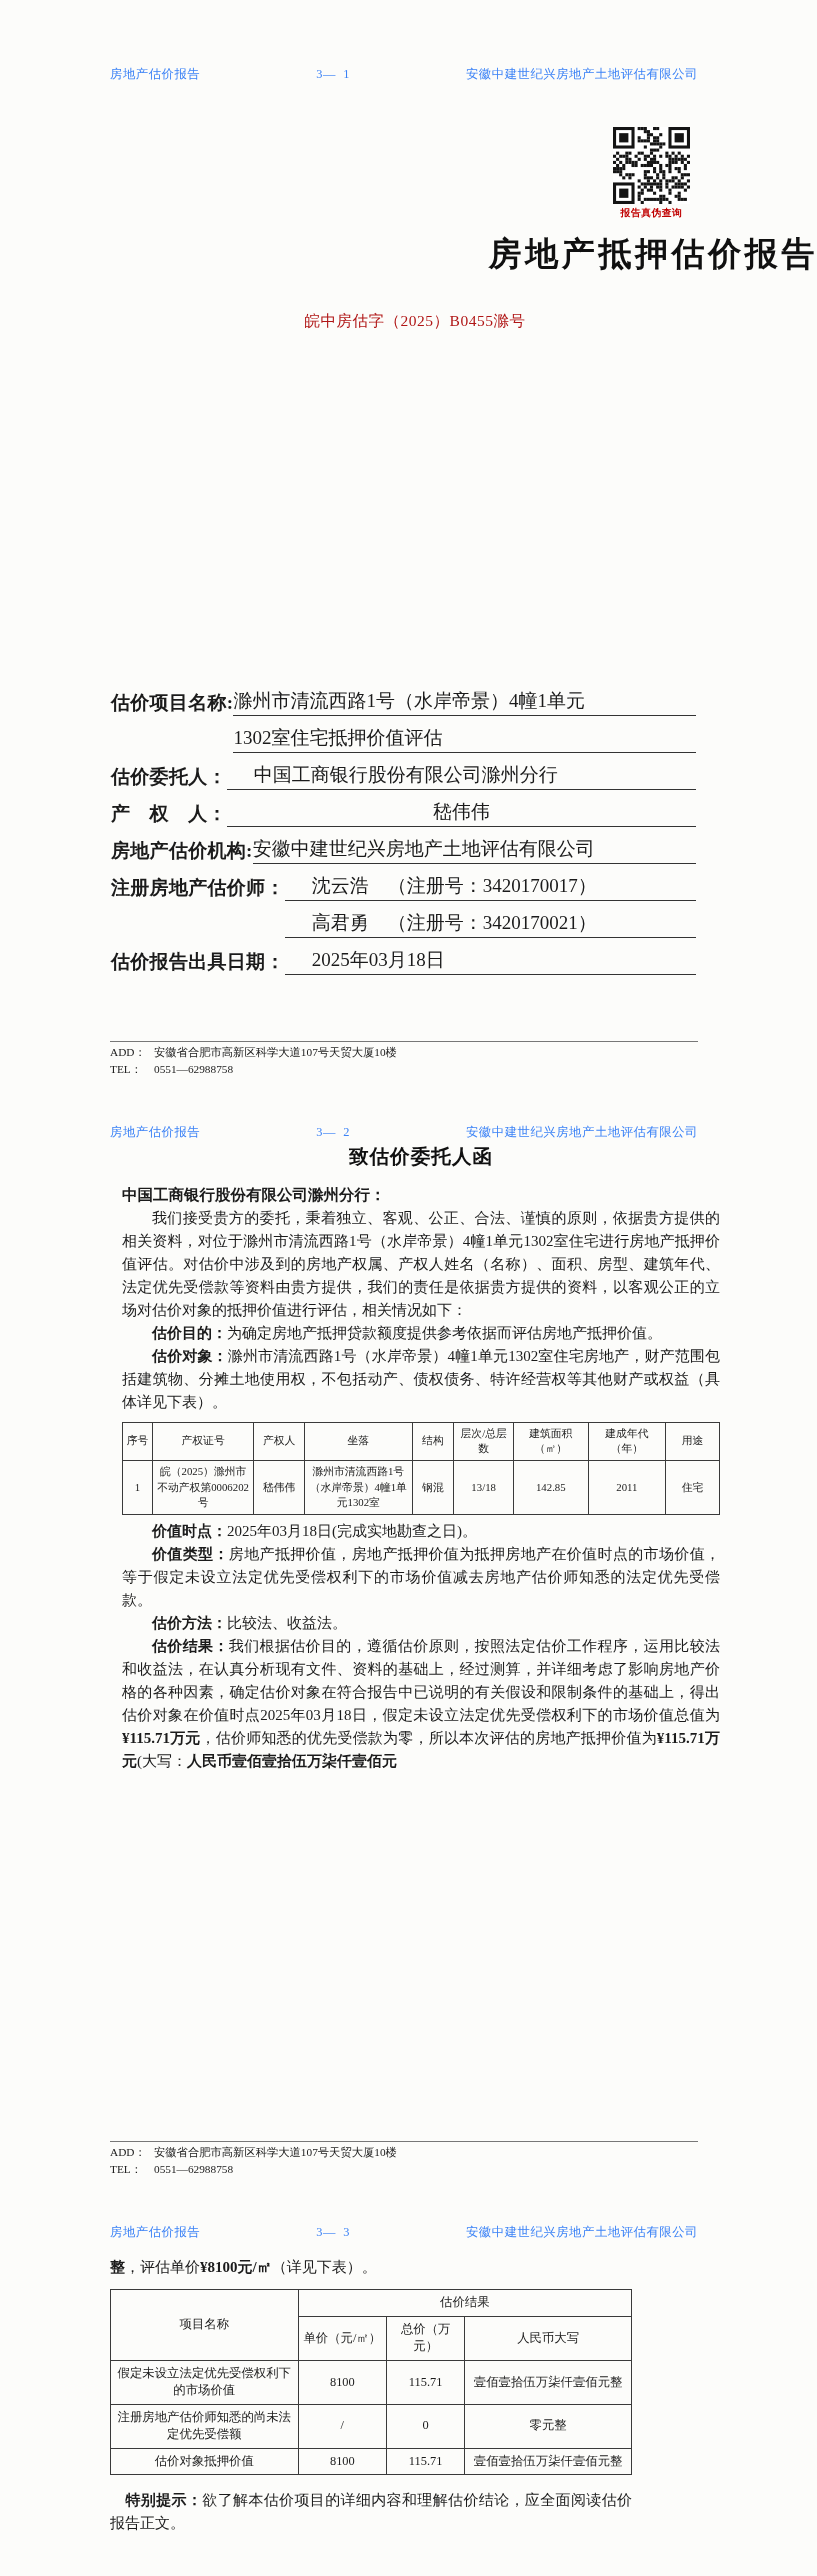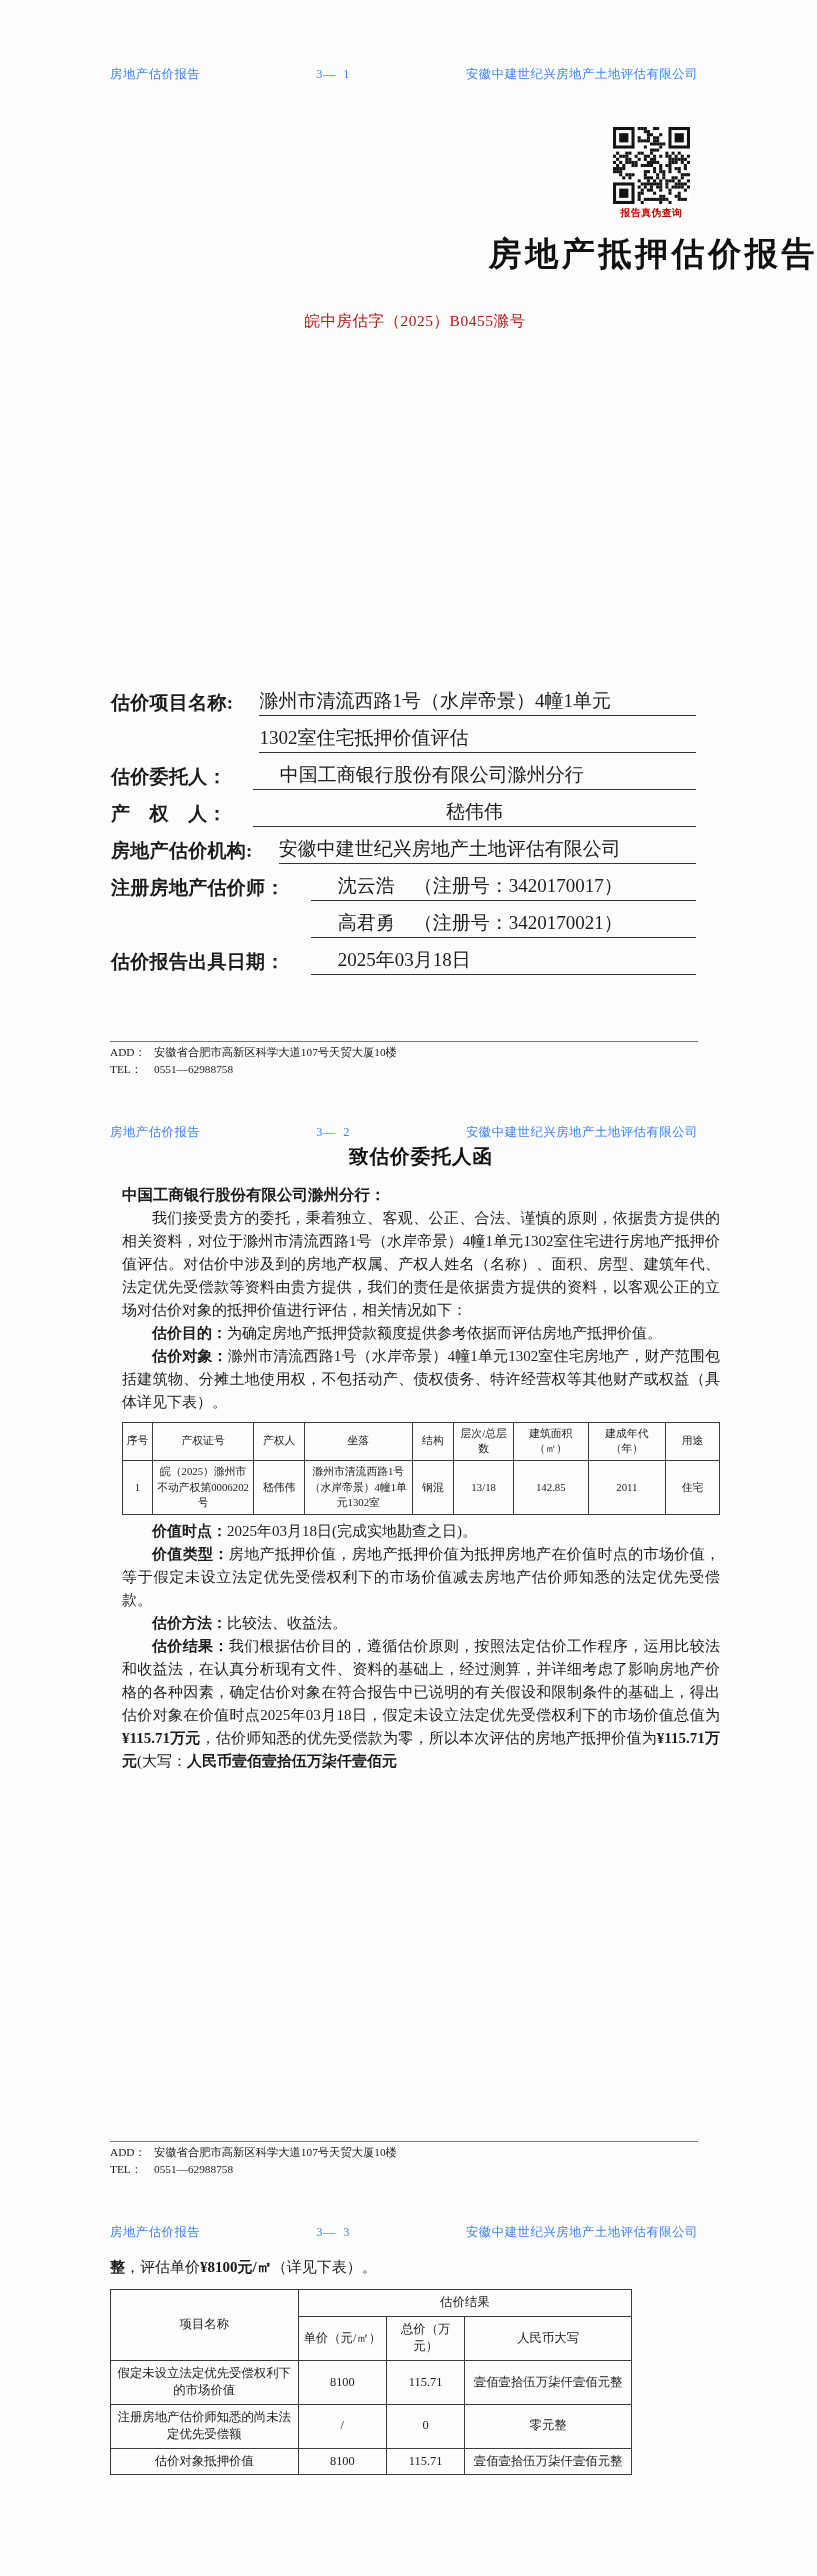--- a/index.html
+++ b/index.html
@@ -19,21 +19,21 @@
   .ftr-rule{border-top:0.5px solid #777;margin-bottom:2.6px;}
   .ftr-label{display:inline-block;min-width:44px;}
 
   
   .qr{position:absolute;top:127px;right:128px;width:77px;text-align:center;}
   .qr svg{display:block;width:77px;height:77px;}
   .qr-caption{margin-top:2.6px;font-size:9.8px;font-weight:bold;color:#c00000;letter-spacing:0.5px;white-space:nowrap;}
   .cover-title{position:absolute;top:232px;left:0;width:100%;text-align:right;font-size:33px;font-weight:bold;letter-spacing:3.6px;color:#101010;}
   .doc-no{position:absolute;top:311px;left:6px;width:100%;text-align:center;font-size:15.5px;color:#b01616;letter-spacing:0.5px;}
   .fields{position:absolute;top:679px;left:111px;right:122px;font-size:19px;}
-  .frow{display:flex;align-items:flex-end;height:37px;gap:26px;}
+  .frow{display:flex;align-items:flex-end;height:37px;}
   .flabel{font-weight:bold;white-space:nowrap;letter-spacing:0.3px;}
   .ghost{visibility:hidden;}
   .fval{flex:1;border-bottom:1px solid #333;padding-bottom:1.5px;white-space:nowrap;overflow:hidden;}
   .fval.pad{padding-left:27px;}
   .fval.center{text-align:center;}
 
   
   .p2c{position:absolute;top:43px;left:122px;width:598px;}
   .letter-title{text-align:center;font-size:19.6px;font-weight:bold;letter-spacing:1px;margin-bottom:13.4px;color:#101010;}
   .salutation{font-size:15.5px;font-weight:bold;line-height:24px;}
@@ -427,18 +427,19 @@
           </tr>
           <tr>
             <td>估价对象抵押价值</td>
             <td>8100</td>
             <td>115.71</td>
             <td>壹佰壹拾伍万柒仟壹佰元整</td>
           </tr>
         </tbody>
       </table>
 
+      <p class="para noteindent"><b>特别提示：</b><span>欲了解本估价项目的详细内容和理解估价结论，应全面阅读估价报告正文。</span></p>
     </div>
 
   </section>
 
 </div>
 
 
 </body></html>

